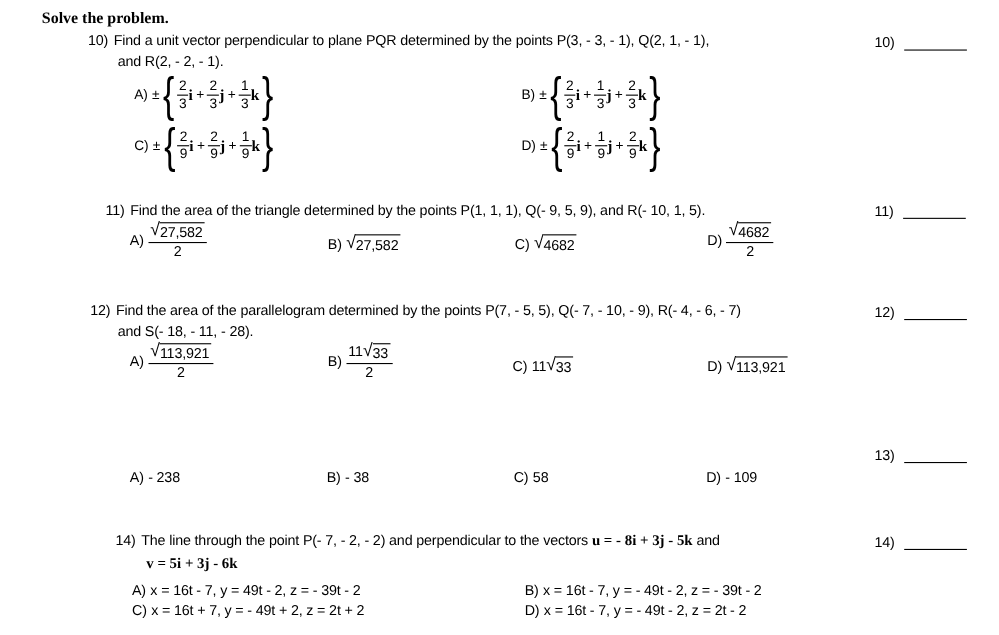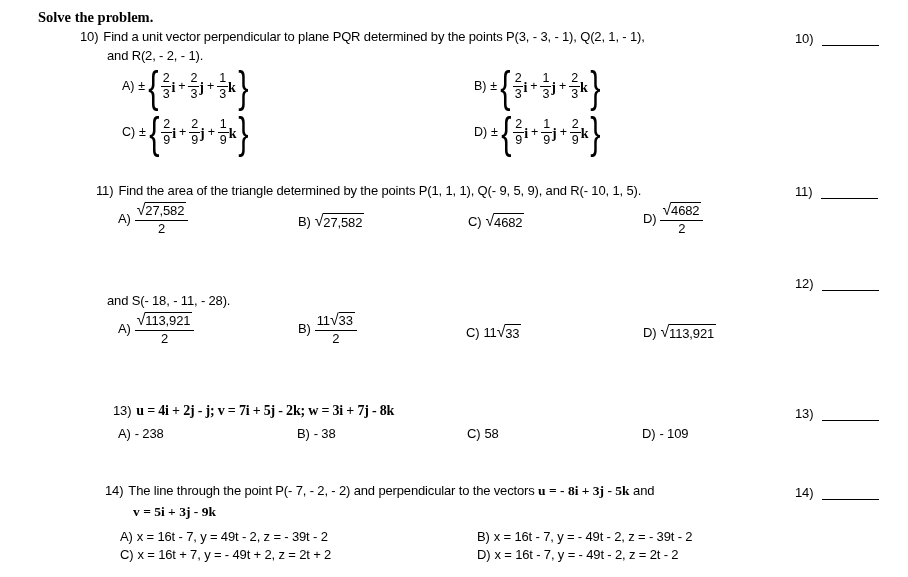--- a/index.html
+++ b/index.html
@@ -206,20 +206,23 @@
     <span class="clabel">D)</span>
     <span class="frac">
       <span class="fn"><span class="sqrt">
             <span class="radsign">√</span>
             <span class="radicand">4682</span>
           </span></span>
       <span class="fd">2</span>
     </span>
   </div>
 
+  <div class="abs" style="left:82px; top:274px">
+    <span class="pnum">12)</span><span>Find the area of the parallelogram determined by the points P(7, - 5, 5), Q(- 7, - 10, - 9), R(- 4, - 6, - 7)</span>
+  </div>
   <div class="abs" style="left:107px; top:293px">and S(- 18, - 11, - 28).</div>
 
   <div class="abs choice" style="left:118px; top:312px">
     <span class="clabel">A)</span>
     <span class="frac">
       <span class="fn"><span class="sqrt">
             <span class="radsign">√</span>
             <span class="radicand">113,921</span>
           </span></span>
       <span class="fd">2</span>
@@ -245,23 +248,20 @@
   </div>
   <div class="abs choice" style="left:643px; top:324px">
     <span class="clabel">D)</span>
     <span class="sqrt">
         <span class="radsign">√</span>
         <span class="radicand">113,921</span>
       </span>
   </div>
 
 
-  <div class="abs" style="left:113px; top:402px">
-    <span class="pnum">13)</span><span class="eq13">u = 4i + 2j - j; v = 7i + 5j - 2k; w = 3i + 7j - 8k</span>
-  </div>
   <div class="abs choice" style="left:118px; top:426px">
     <span class="clabel">A)</span>
       <span>- 238</span>
   </div>
   <div class="abs choice" style="left:297px; top:426px">
     <span class="clabel">B)</span>
       <span>- 38</span>
   </div>
   <div class="abs choice" style="left:467px; top:426px">
     <span class="clabel">C)</span>
@@ -269,21 +269,21 @@
   </div>
   <div class="abs choice" style="left:642px; top:426px">
     <span class="clabel">D)</span>
       <span>- 109</span>
   </div>
 
 
   <div class="abs" style="left:105px; top:483px">
     <span class="pnum">14)</span><span>The line through the point P(- 7, - 2, - 2) and perpendicular to the vectors </span><span class="boldvec">u = - 8i + 3j - 5k</span><span> and</span>
   </div>
-  <div class="abs boldvec" style="left:133px; top:504px">v = 5i + 3j - 9k</div>
+  <div class="abs boldvec" style="left:133px; top:504px">v = 5i + 3j - 6k</div>
 
   <div class="abs choice" style="left:120px; top:529px">
     <span class="clabel">A)</span>
       <span>x = 16t - 7, y = 49t - 2, z = - 39t - 2</span>
   </div>
   <div class="abs choice" style="left:477px; top:529px">
     <span class="clabel">B)</span>
       <span>x = 16t - 7, y = - 49t - 2, z = - 39t - 2</span>
   </div>
   <div class="abs choice" style="left:120px; top:547px">

